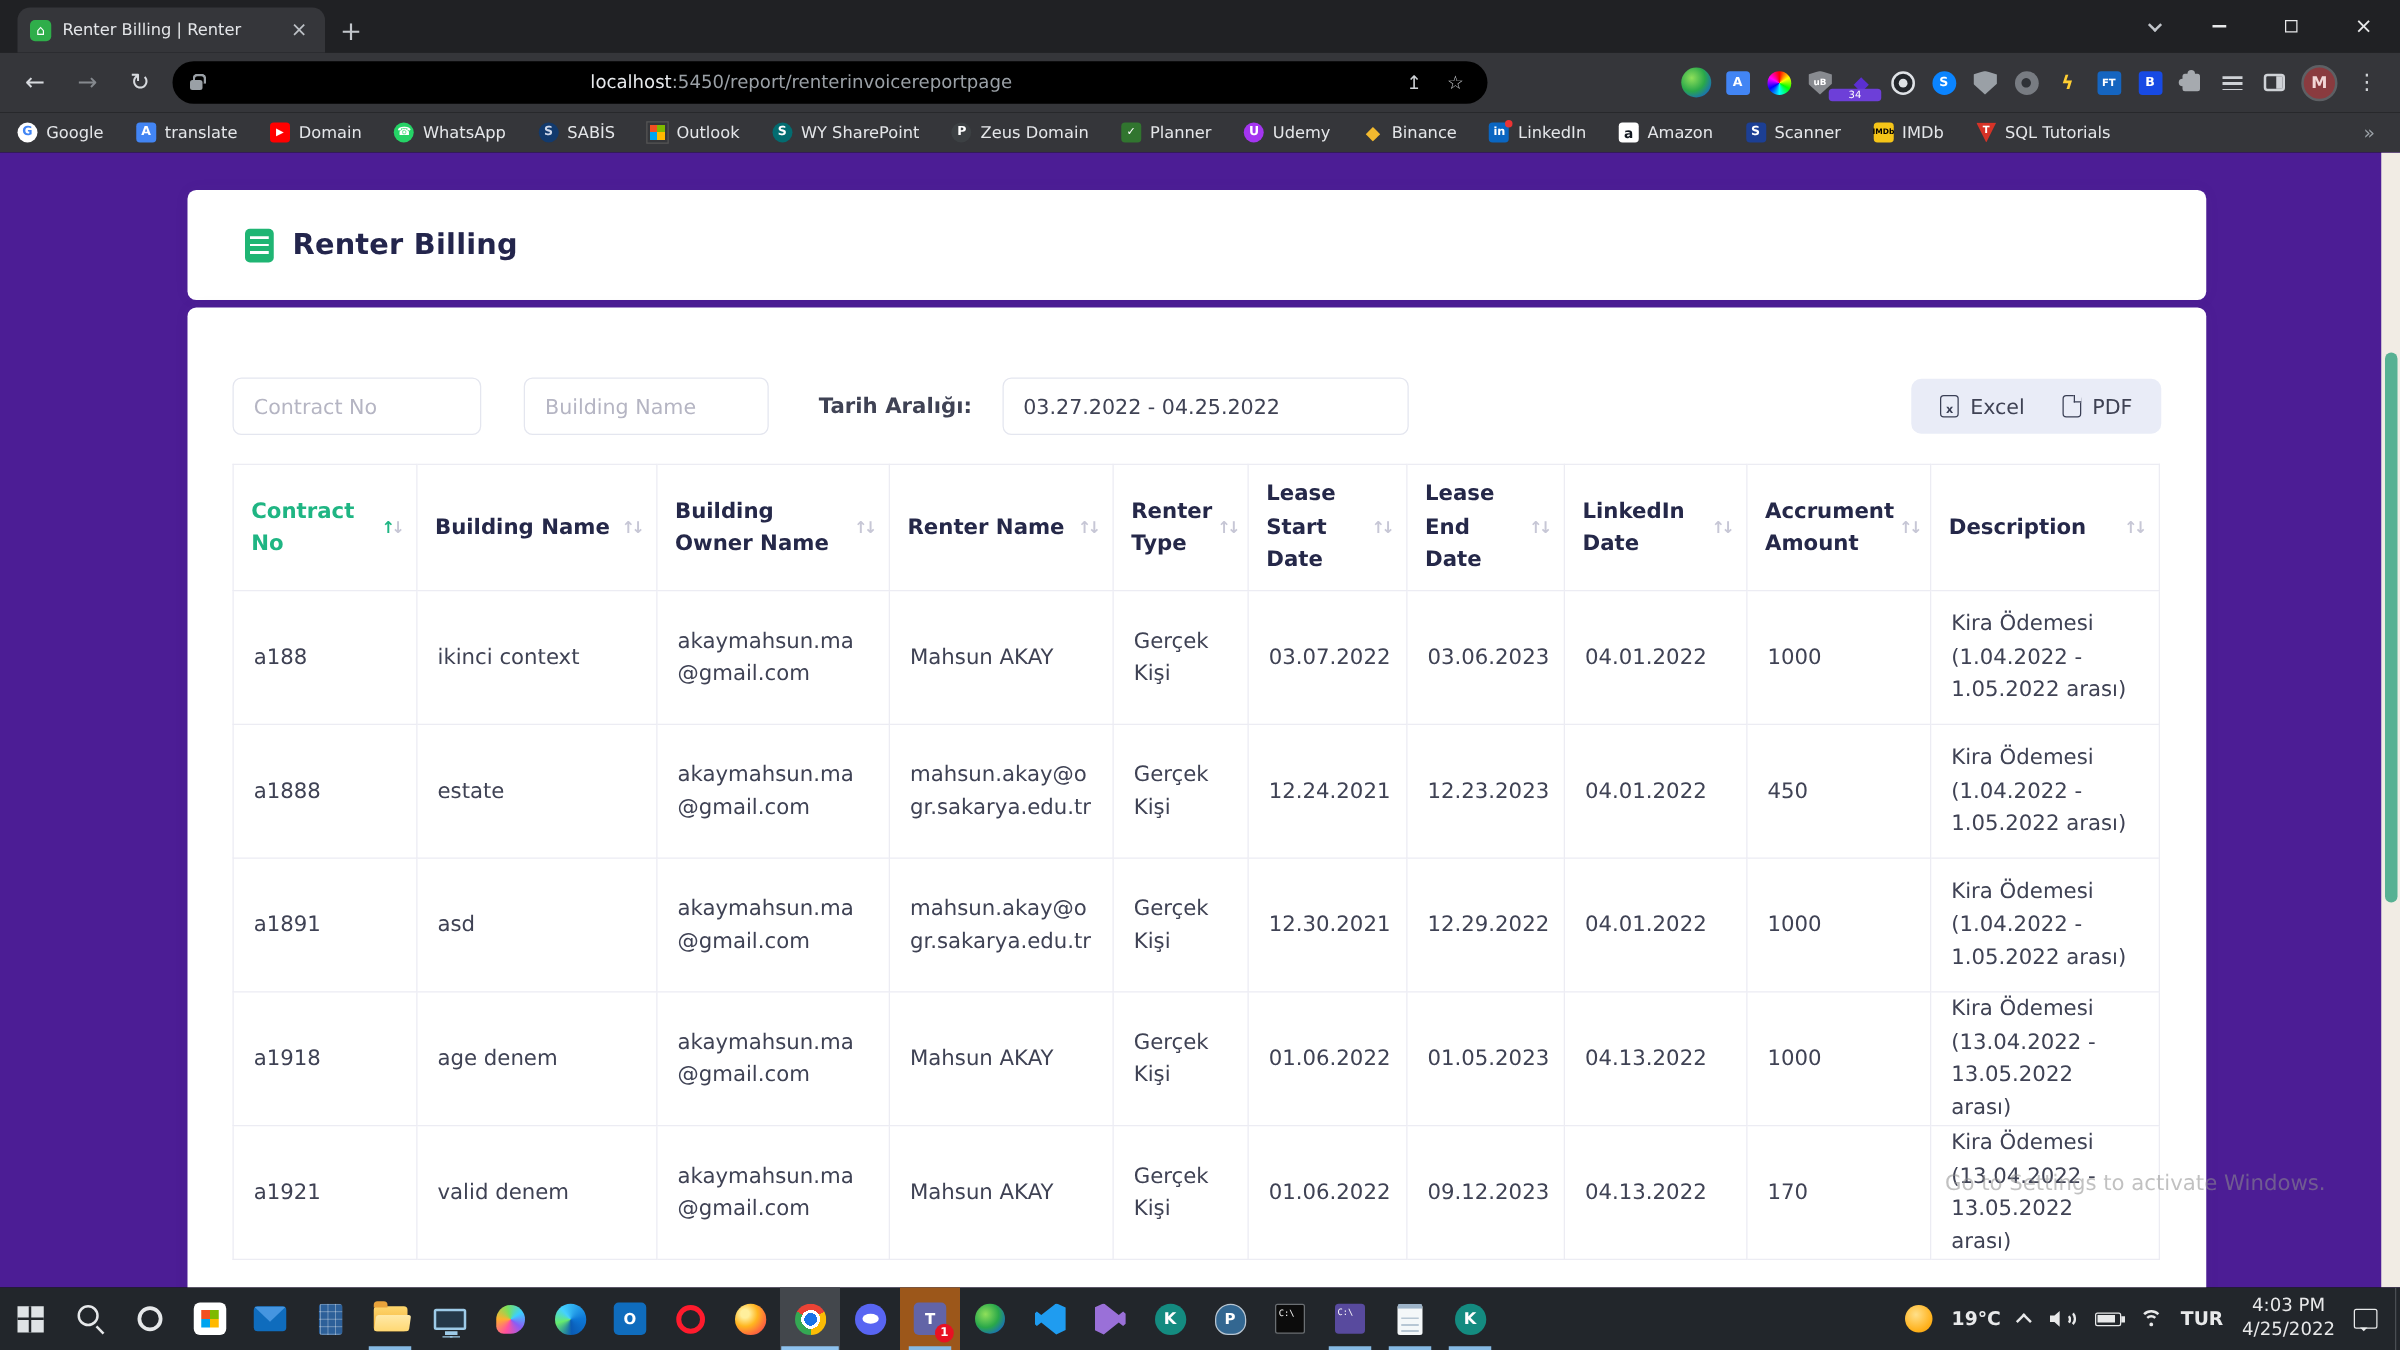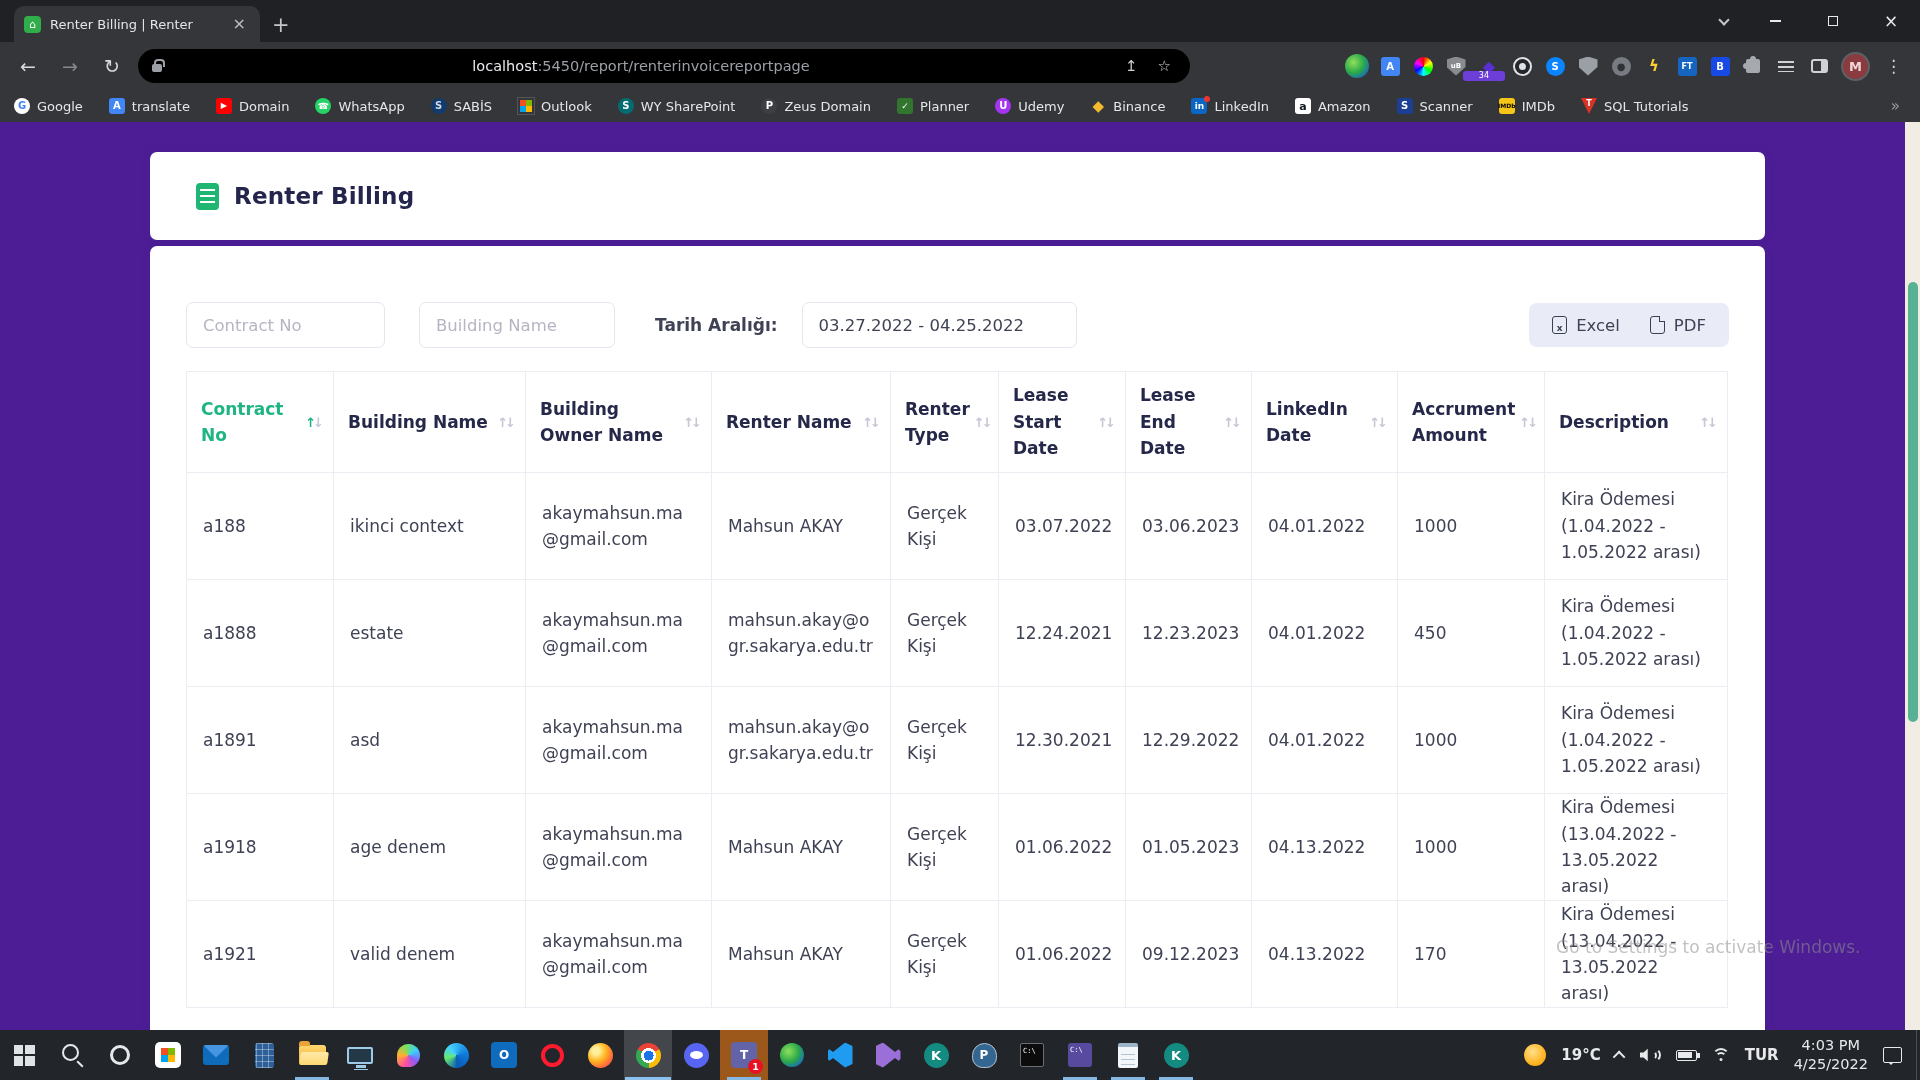--- a/index.html
+++ b/index.html
@@ -74,21 +74,21 @@
   .page-title{font-size:23px;font-weight:700;color:#23254c;letter-spacing:.2px;}
   .card-body{top:124px;height:960px;padding:56px 36px 0;}
 
   .filters{display:flex;align-items:center;}
   .f-input{height:46px;border:1px solid #e4e6ef;border-radius:7px;padding:0 16px;font-size:16.5px;color:#3f4254;
     outline:none;background:#fff;font-family:inherit;}
   .f-input::placeholder{color:#b5b5c3;}
   .in-contract{width:199px;}
   .in-building{width:196px;margin-left:34px;}
   .date-label{margin-left:40px;font-size:17px;font-weight:600;color:#3f4254;}
-  .in-date{width:275px;margin-left:24px;}
+  .in-date{width:325px;margin-left:24px;}
   .export{margin-left:auto;height:44px;background:#e9ecf7;border-radius:8px;display:flex;align-items:center;padding:0 8px;}
   .btn-export{display:flex;align-items:center;gap:9px;padding:0 15px;background:none;border:none;font-size:16.5px;
     color:#3f4254;font-family:inherit;cursor:pointer;}
   .fico{width:15px;height:18px;border:1.7px solid #3a3f55;border-radius:3px;display:flex;align-items:flex-end;
     justify-content:center;font-size:9px;font-weight:700;color:#3a3f55;position:relative;}
   .fico.pdf::before{content:"";position:absolute;top:-1px;right:-1px;width:5px;height:5px;background:#e9ecf7;
     border-left:1.7px solid #3a3f55;border-bottom:1.7px solid #3a3f55;}
 
   .rtable{margin-top:23px;border-collapse:collapse;table-layout:fixed;width:1541px;}
   .rtable th,.rtable td{border:1px solid #ececf3;text-align:left;vertical-align:middle;}

